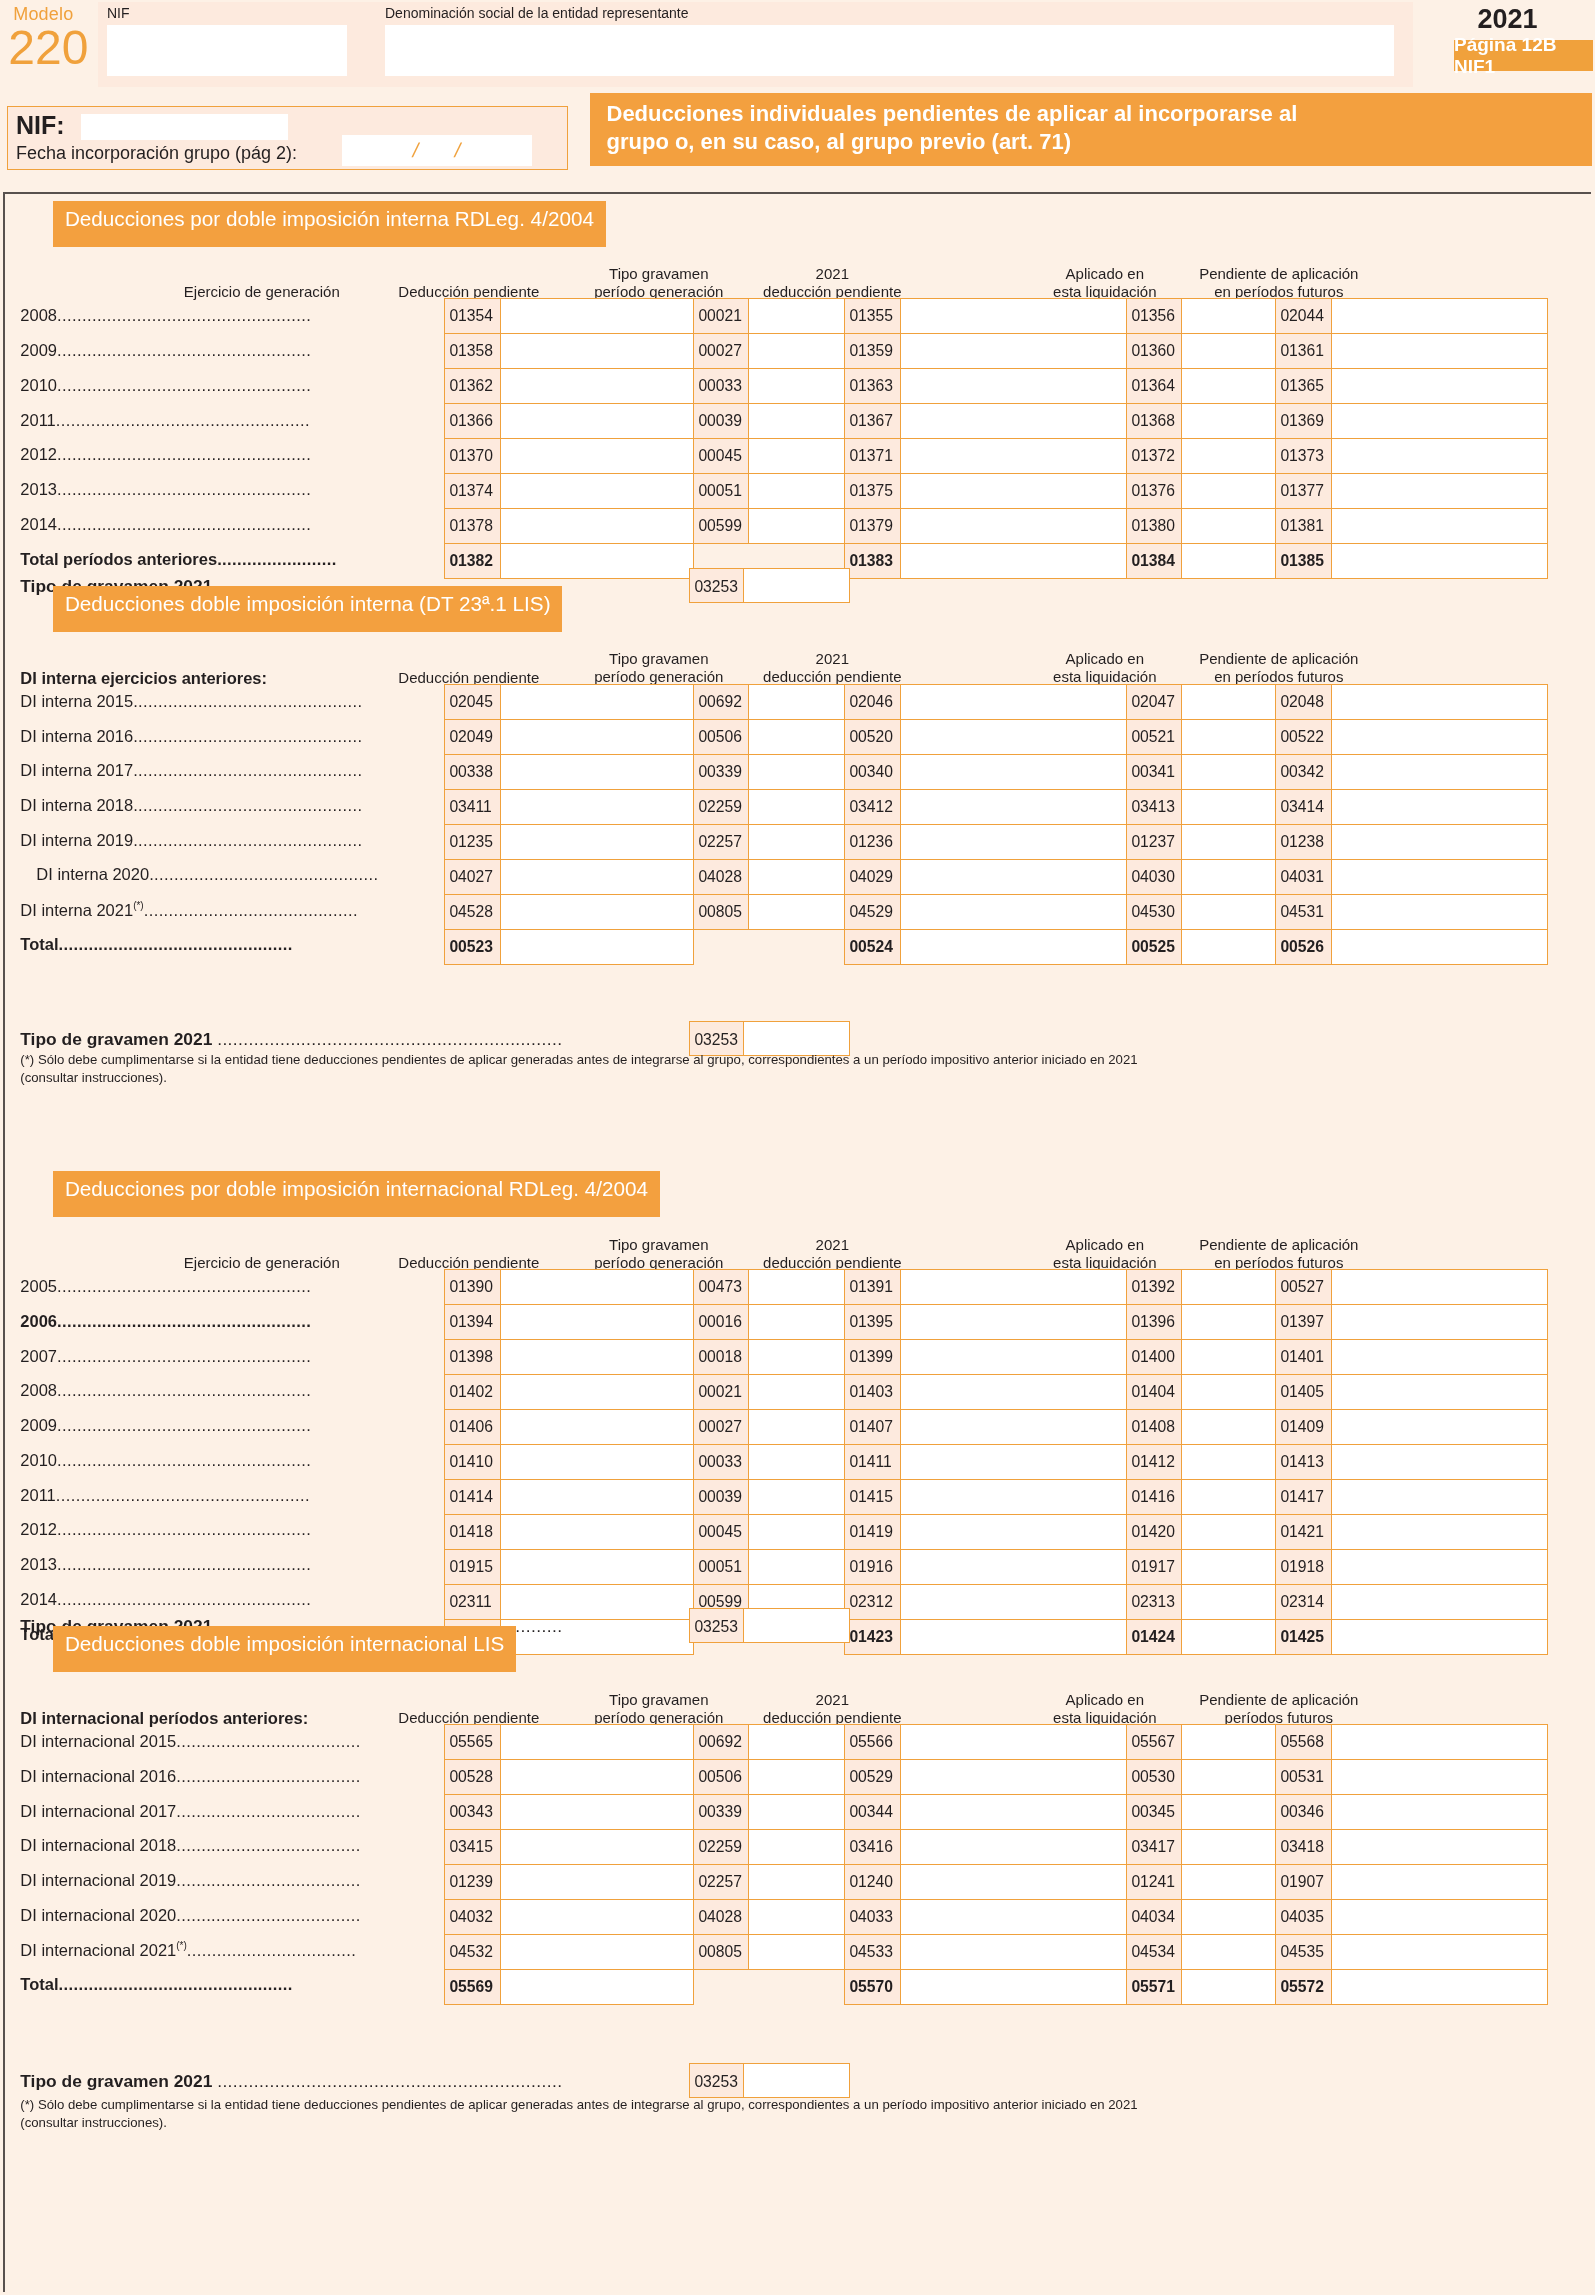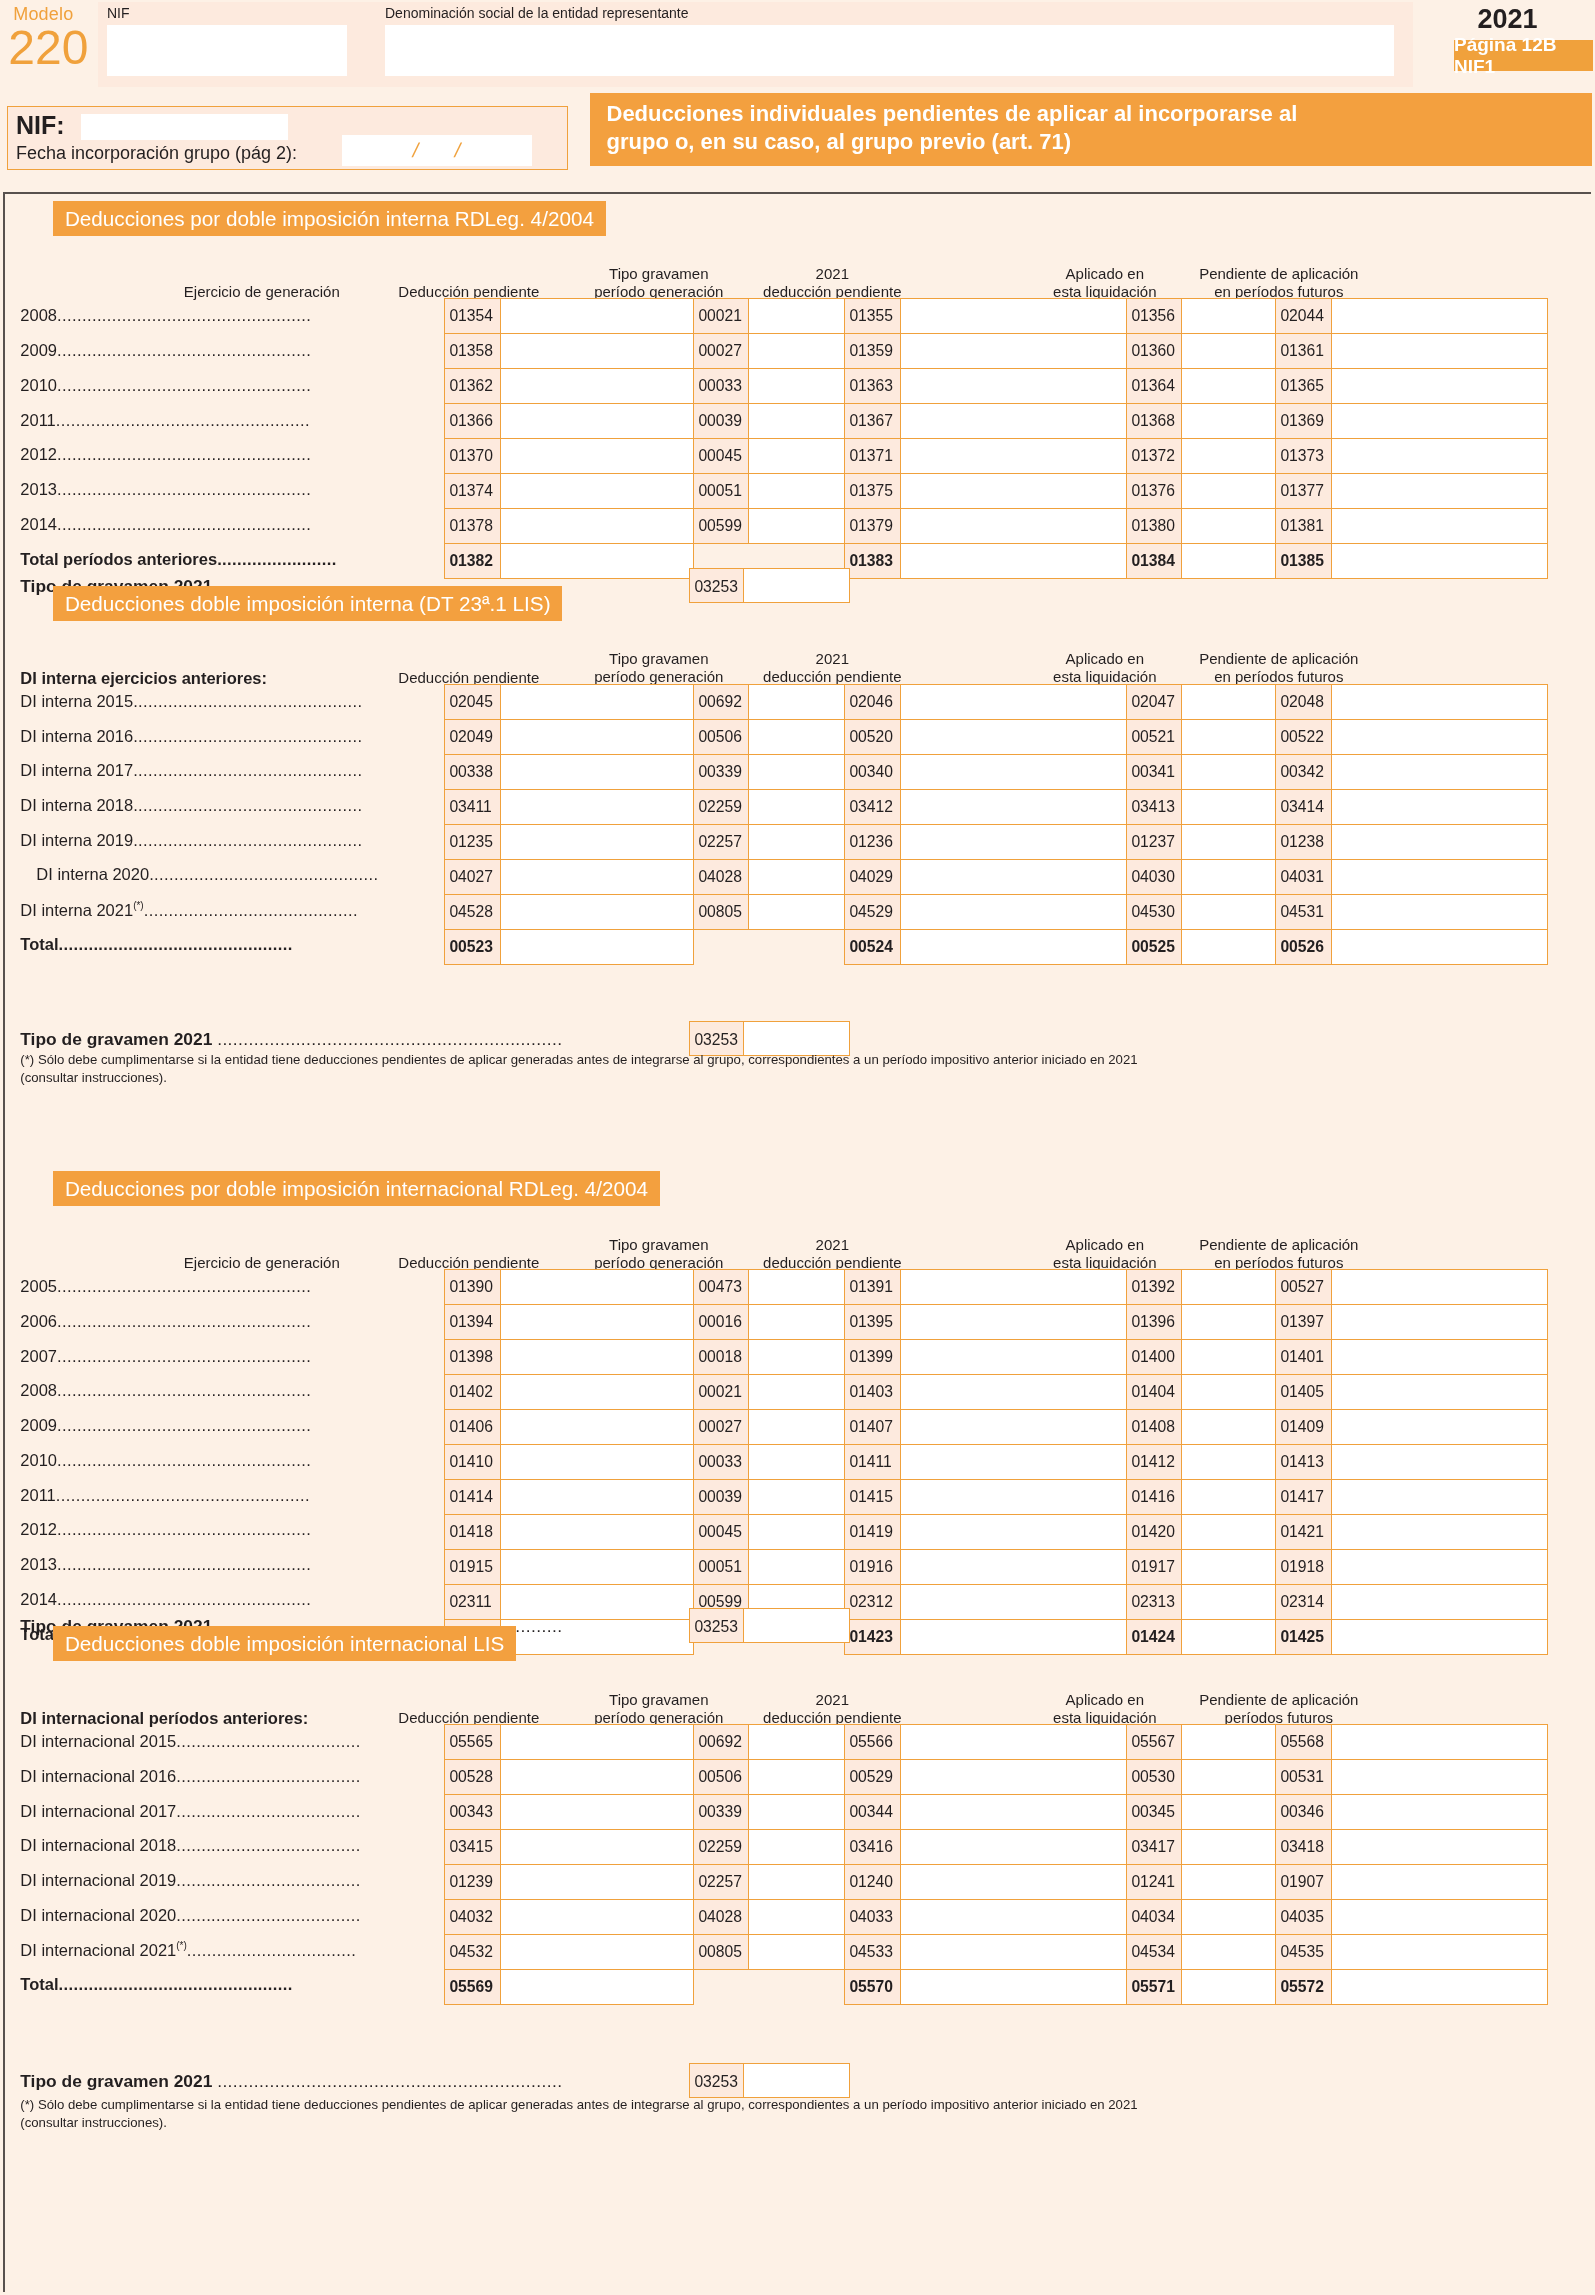--- a/index.html
+++ b/index.html
@@ -26,21 +26,21 @@
   .slash{color:#f0a13c;font-size:20px;transform:skewX(-12deg);}
 
   
   .banner{position:absolute;left:590px;top:93px;width:1002px;height:73px;background:#f3a03f;color:#ffffff;font-size:22px;font-weight:bold;line-height:1.28;padding:6.6px 13.2px 0 16.5px;box-sizing:border-box;}
 
   
   #frame{position:absolute;left:3.3px;top:192px;width:1588px;height:2100px;border:2.5px solid #58514e;border-right:none;border-bottom:none;box-sizing:border-box;background:#fdf1e6;}
   #inner{position:relative;width:100%;height:100%;}
 
   
-  .sec-title{position:absolute;background:#f3a03f;color:#ffffff;font-size:20.7px;height:35px;line-height:35px;padding:0 11.6px;box-sizing:border-box;white-space:nowrap;}
+  .sec-title{position:absolute;background:#f3a03f;color:#ffffff;font-size:20.7px;height:46px;line-height:35px;padding:0 11.6px;box-sizing:border-box;white-space:nowrap;}
 
   
   .colhdr{position:absolute;font-size:15px;text-align:center;line-height:1.18;color:#231f20;}
   .rowlabel-hdr{position:absolute;font-size:16.5px;font-weight:bold;color:#231f20;}
 
   
   .tbl{position:absolute;border-collapse:collapse;}
   .tbl td{padding:0;border:0.8px solid #f0a13c;box-sizing:border-box;height:35px;}
   .code{background:#fdeade;font-size:15.7px;text-align:left;padding-left:4.1px!important;width:56px;color:#231f20;white-space:nowrap;}
   .code.b{font-weight:bold;}
@@ -389,21 +389,21 @@
         </div>
         <div class="colhdr" style="left:1021px;top:1042px;width:157px;">
           <div>Aplicado en</div>
           <div>esta liquidación</div>
         </div>
         <div class="colhdr" style="left:1170px;top:1042px;width:207px;">
           <div>Pendiente de aplicación</div>
           <div>en períodos futuros</div>
         </div>
         <div class="rlabel" style="left:15px;top:1083px;width:419px;"><span>2005</span><span class="dots">...................................................</span></div>
-        <div class="rlabel" style="left:15px;top:1118px;width:419px;"><span>2006</span><span class="dots">...................................................</span></div>
+        <div class="rlabel" style="left:15px;top:1118px;width:419px;font-weight:bold;"><span>2006</span><span class="dots">...................................................</span></div>
         <div class="rlabel" style="left:15px;top:1153px;width:419px;"><span>2007</span><span class="dots">...................................................</span></div>
         <div class="rlabel" style="left:15px;top:1187px;width:419px;"><span>2008</span><span class="dots">...................................................</span></div>
         <div class="rlabel" style="left:15px;top:1222px;width:419px;"><span>2009</span><span class="dots">...................................................</span></div>
         <div class="rlabel" style="left:15px;top:1257px;width:419px;"><span>2010</span><span class="dots">...................................................</span></div>
         <div class="rlabel" style="left:15px;top:1292px;width:419px;"><span>2011</span><span class="dots">...................................................</span></div>
         <div class="rlabel" style="left:15px;top:1326px;width:419px;"><span>2012</span><span class="dots">...................................................</span></div>
         <div class="rlabel" style="left:15px;top:1361px;width:419px;"><span>2013</span><span class="dots">...................................................</span></div>
         <div class="rlabel" style="left:15px;top:1396px;width:419px;"><span>2014</span><span class="dots">...................................................</span></div>
         <div class="rlabel b" style="left:15px;top:1431px;width:419px;"><span>Total períodos anteriores</span><span class="dots">........................</span></div>
         <table class="tbl" style="left:439px;top:1075px;">

